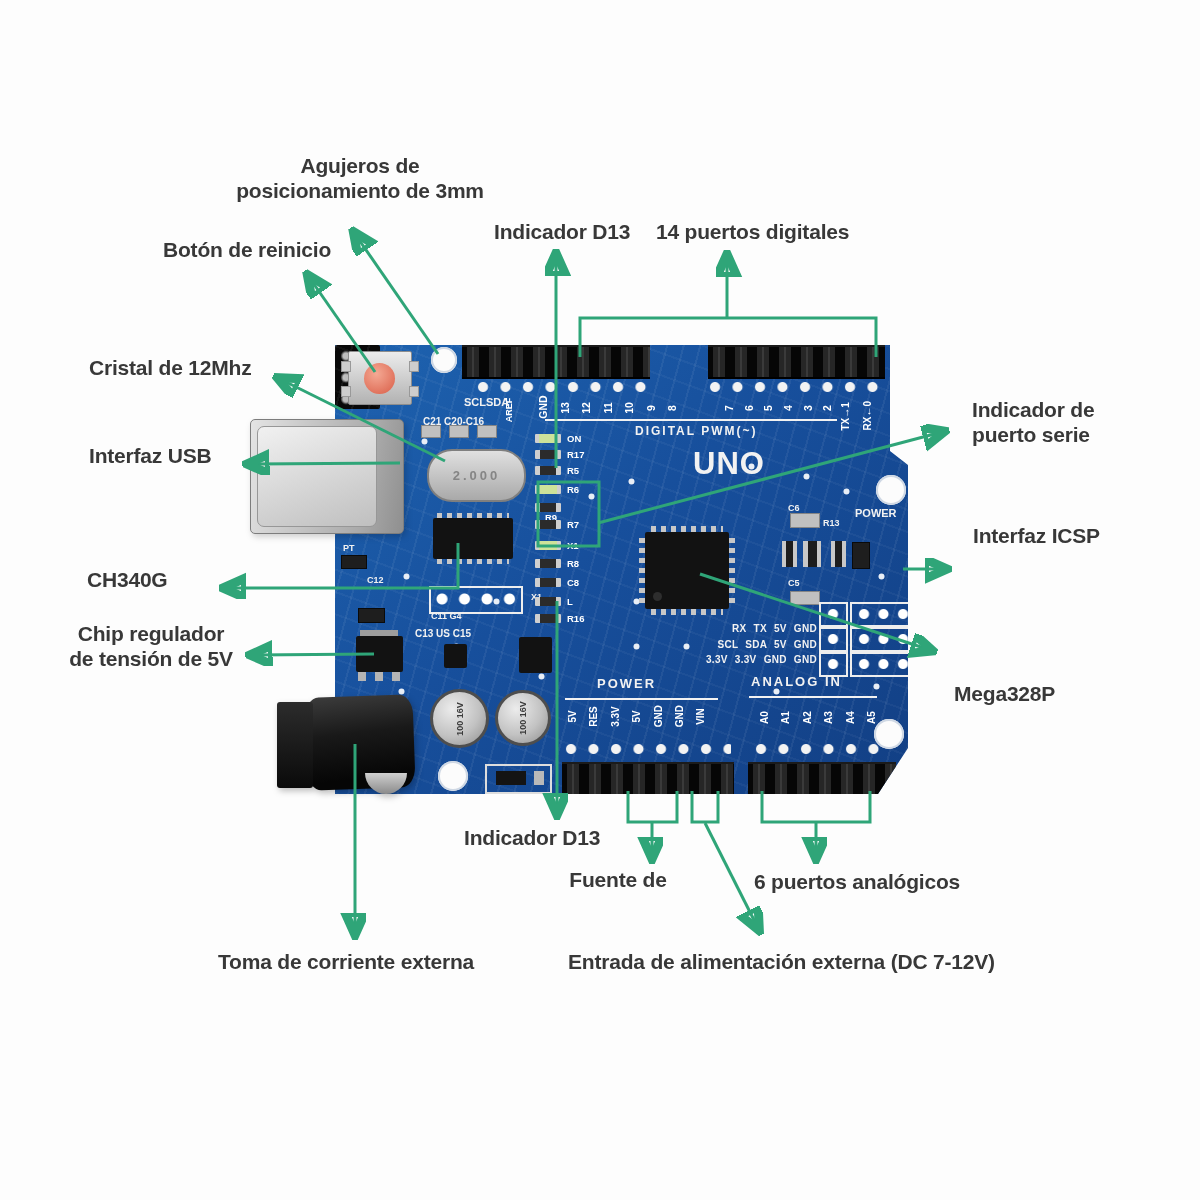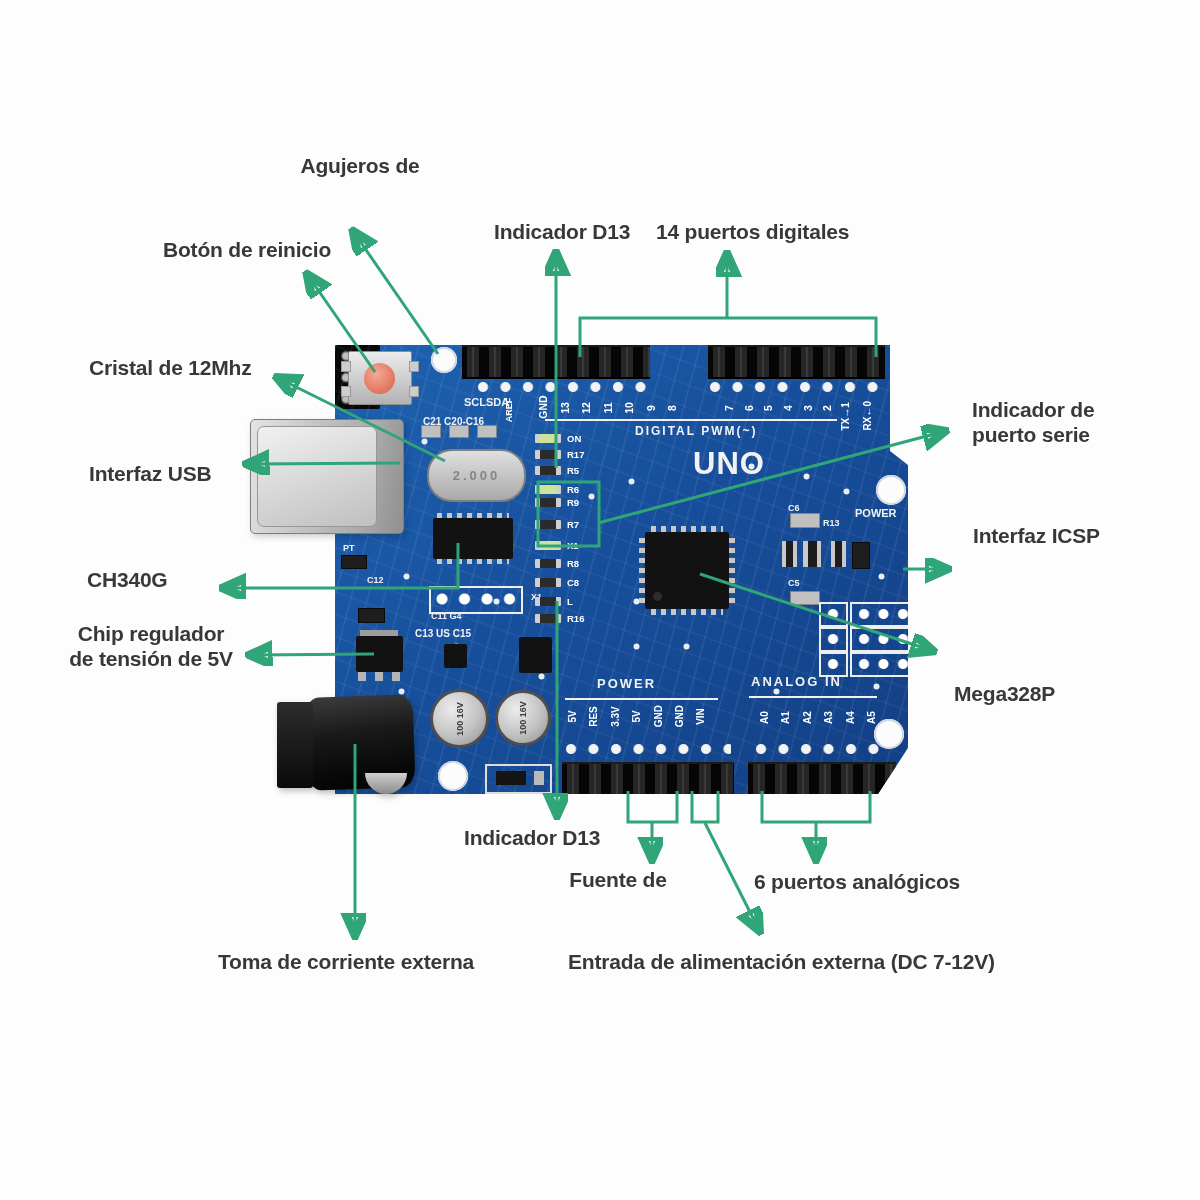--- a/index.html
+++ b/index.html
@@ -8,21 +8,21 @@
 
   
   .lbl{position:absolute;font-weight:bold;font-size:21px;line-height:1.18;
        color:#383838;letter-spacing:-0.2px;white-space:nowrap;}
   .lbl.center{text-align:center;white-space:normal;}
   #lbl-agujeros{left:200px;top:154px;width:320px;}
   #lbl-boton{left:163px;top:238px;}
   #lbl-d13-top{left:494px;top:220px;}
   #lbl-digitales{left:656px;top:220px;}
   #lbl-cristal{left:89px;top:356px;}
-  #lbl-usb{left:89px;top:462px;}
+  #lbl-usb{left:89px;top:444px;}
   #lbl-serie{left:972px;top:398px;}
   #lbl-ch340{left:87px;top:568px;}
   #lbl-icsp{left:973px;top:524px;}
   #lbl-regulador{left:58px;top:622px;width:186px;}
   #lbl-mega{left:954px;top:682px;}
   #lbl-d13-bot{left:464px;top:826px;}
   #lbl-fuente{left:490px;top:868px;width:256px;}
   #lbl-analogicos{left:754px;top:870px;}
   #lbl-toma{left:218px;top:950px;}
   #lbl-entrada{left:568px;top:950px;}
@@ -238,21 +238,21 @@
         <b>R17</b>
       </div>
       <div class="ledrow" style="top: 120px;">
         <i class="cmp"></i>
         <b>R5</b>
       </div>
       <div class="ledrow led" style="top: 139px;">
         <i class="cmp"></i>
         <b>R6</b>
       </div>
-      <div class="ledrow" style="top: 152px;">
+      <div class="ledrow" style="top: 158px; flex-direction: column;">
         <i class="cmp"></i>
         <b>R9</b>
       </div>
       <div class="ledrow" style="top: 174px;">
         <i class="cmp"></i>
         <b>R7</b>
       </div>
       <div class="ledrow led" style="top: 195px;">
         <i class="cmp"></i>
         <b>X1</b>
@@ -293,20 +293,25 @@
   <div class="smd mix" style="left:496px;top:196px;width:15px;height:26px"></div>
   <div class="smd blk" style="left:517px;top:197px;width:16px;height:25px"></div>
   <div class="smd sil" style="left:455px;top:246px;width:28px;height:12px"></div>
 
   <div class="pbox" style="left:484px;top:257px;width:25px"></div>
   <div class="pbox" style="left:515px;top:257px;width:56px"></div>
   <div class="pbox" style="left:484px;top:282px;width:25px"></div>
   <div class="pbox" style="left:515px;top:282px;width:56px"></div>
   <div class="pbox" style="left:484px;top:307px;width:25px"></div>
   <div class="pbox" style="left:515px;top:307px;width:56px"></div>
+  <div id="pinout" style="position:absolute;left:352px;top:276px;width:130px;text-align:right;font-weight:bold;font-size:10px;color:#f2f2f2;line-height:15.5px;word-spacing:4px;letter-spacing:0.3px;">
+      <div class="pinrow">RX TX 5V GND</div>
+      <div class="pinrow">SCL SDA 5V GND</div>
+      <div class="pinrow">3.3V 3.3V GND GND</div>
+    </div>
 
   <div class="chip" id="vreg"></div>
   <div class="chip" style="left:109px;top:299px;width:23px;height:24px"></div>
   <div class="chip" style="left:184px;top:292px;width:33px;height:36px"></div>
   <span class="silk" style="left:262px;top:331px;font-size:13px;letter-spacing:2px">POWER</span>
   <span class="silk" style="left:416px;top:329px;font-size:13px;letter-spacing:2px">ANALOG IN</span>
   <div class="line" style="left:230px;top:353px;width:153px"></div>
   <div class="line" style="left:414px;top:351px;width:128px"></div>
   <div class="pins" id="pins-pw">
       <span>5V</span>
@@ -367,20 +372,21 @@
   <path d="M652,822 L652,856" marker-end="url(#ah)"></path>
   <path d="M692,791 L692,822 L718,822 L718,791"></path>
   <path d="M705,823 L758,928" marker-end="url(#ah)"></path>
   <path d="M762,791 L762,822 L870,822 L870,791"></path>
   <path d="M816,822 L816,856" marker-end="url(#ah)"></path>
   <path d="M355,744 L355,932" marker-end="url(#ah)"></path>
 </svg>
 
 <div class="lbl center" id="lbl-agujeros">
   <div>Agujeros de</div>
+  <div>posicionamiento de 3mm</div>
 </div>
 <div class="lbl" id="lbl-boton">Botón de reinicio</div>
 <div class="lbl" id="lbl-d13-top">Indicador D13</div>
 <div class="lbl" id="lbl-digitales">14 puertos digitales</div>
 <div class="lbl" id="lbl-cristal">Cristal de 12Mhz</div>
 <div class="lbl" id="lbl-usb">Interfaz USB</div>
 <div class="lbl" id="lbl-serie">
   <div>Indicador de</div>
   <div>puerto serie</div>
 </div>

